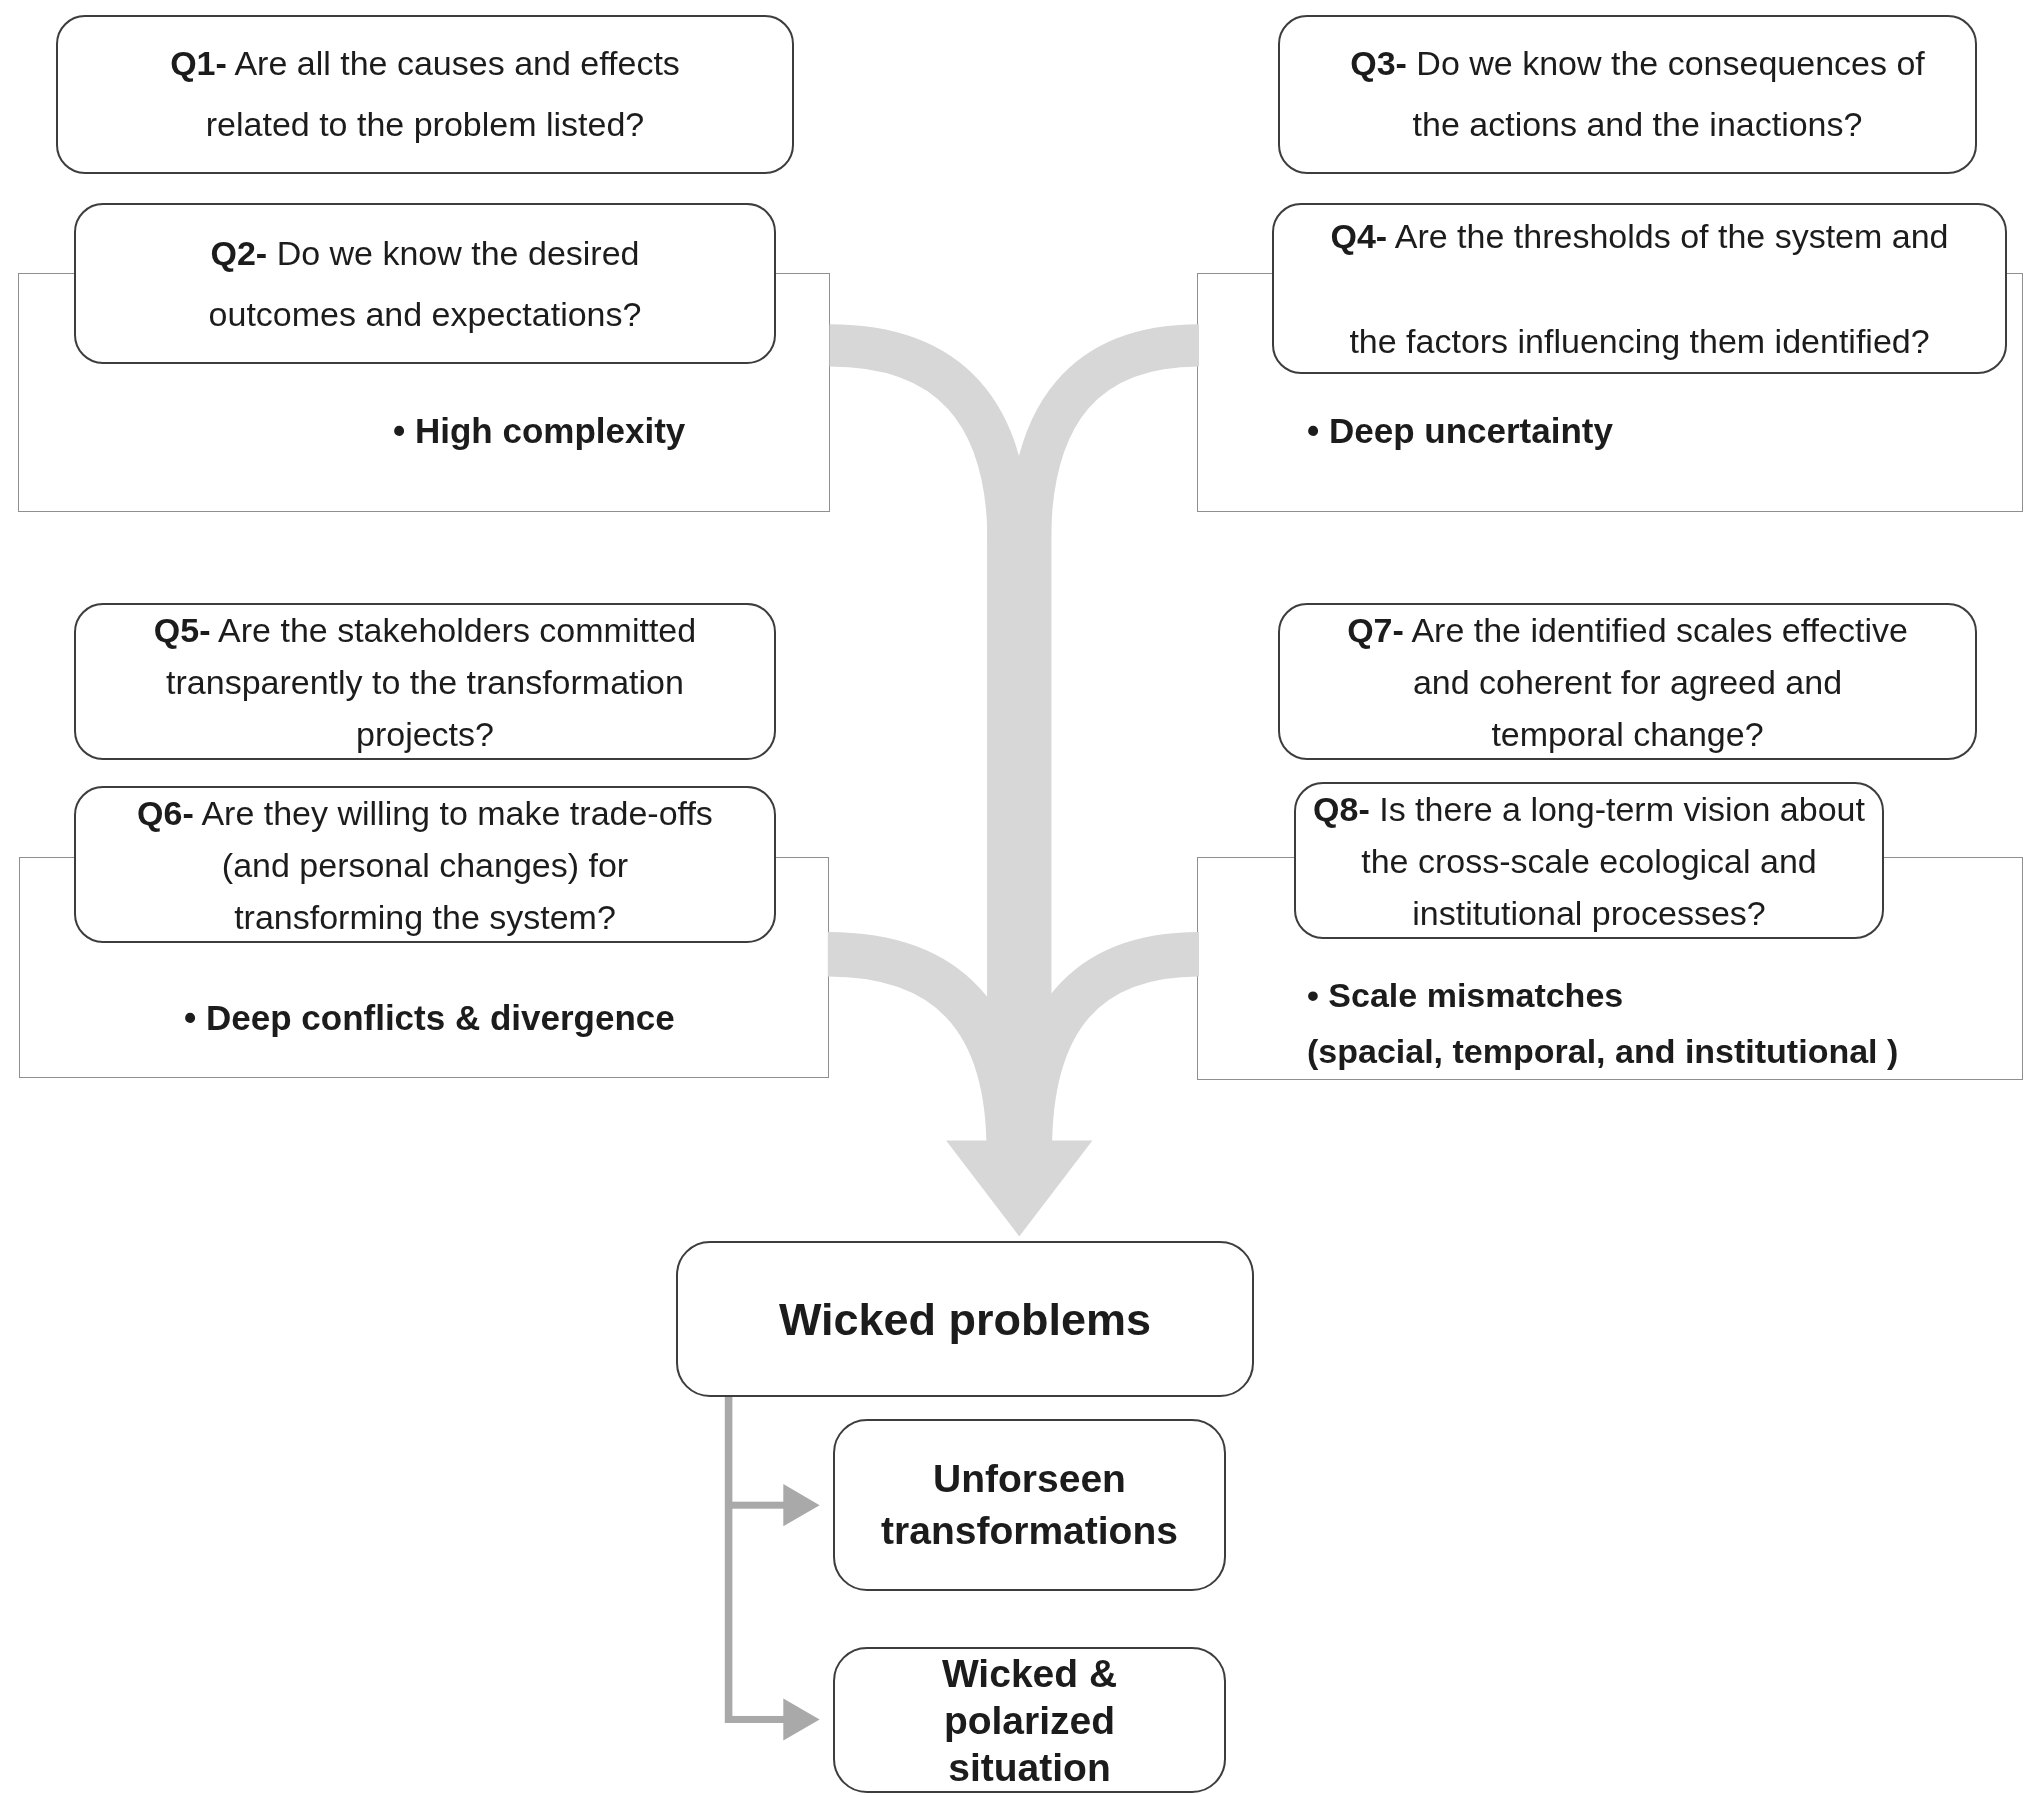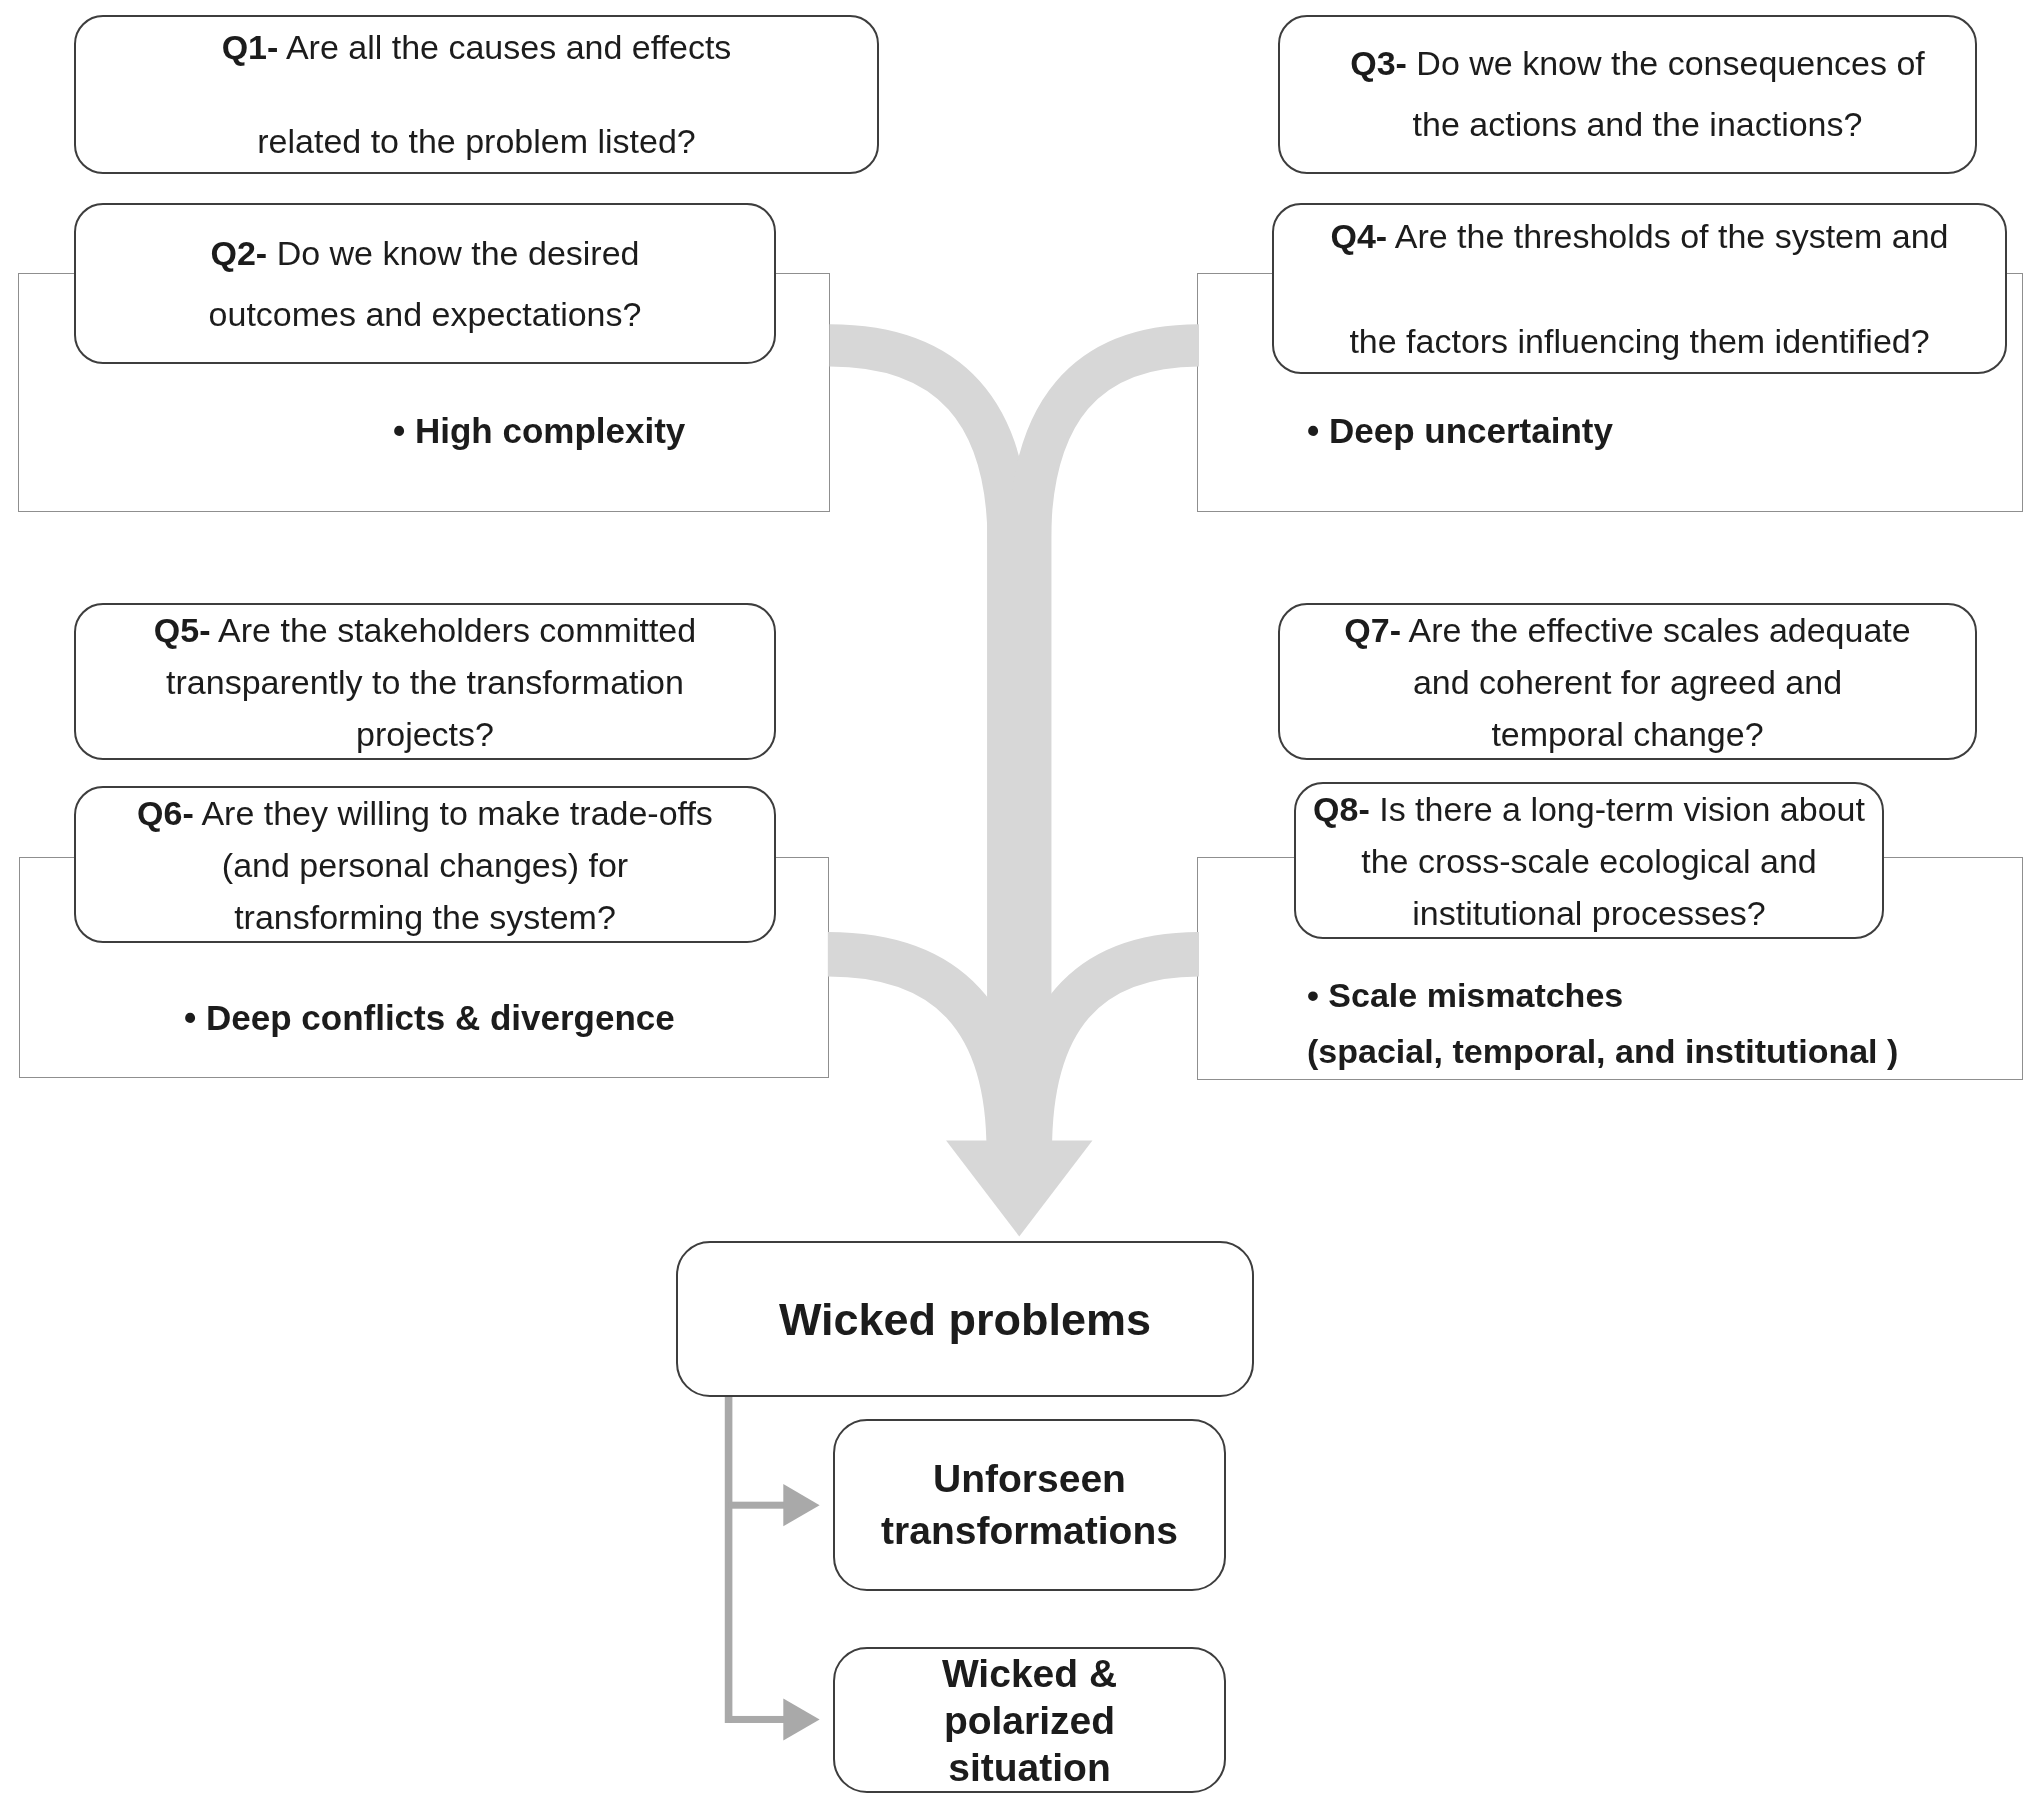--- a/index.html
+++ b/index.html
@@ -32,21 +32,21 @@
 
   
   .qbox{
     position:absolute;background:#ffffff;border:2.3px solid var(--box_border);
     border-radius:29px;box-sizing:border-box;z-index:3;
     display:flex;flex-direction:column;justify-content:center;
     text-align:center;font-size:34px;line-height:61px;
   }
   .qbox.three{line-height:52px;}
   .qp{font-weight:bold;}
-  .q1{left:74px;top:14.6px;width:805px;height:159px;justify-content:space-between;}
+  .q1{left:56px;top:14.6px;width:738px;height:159px;}
   .q2{left:74px;top:203px;width:702px;height:161px;}
   .q3{left:1278px;top:14.6px;width:699px;height:159px;padding-left:20px;}
   .q4{left:1272px;top:203px;width:735px;height:171px;gap:44px;}
   .q5{left:74px;top:603px;width:702px;height:157px;}
   .q6{left:74px;top:786px;width:702px;height:157px;}
   .q7{left:1278px;top:603px;width:699px;height:157px;}
   .q8{left:1278px;top:782px;width:590px;height:157px;margin-left:16px;}
 
   
   .grouplabel{
@@ -126,21 +126,21 @@
     <div>projects?</div>
   </div>
 
   <div class="qbox q6 three">
     <div><span class="qp">Q6-</span> <span>Are they willing to make trade-offs</span></div>
     <div>(and personal changes) for</div>
     <div>transforming the system?</div>
   </div>
 
   <div class="qbox q7 three">
-    <div><span class="qp">Q7-</span> <span>Are the effective scales adequate</span></div>
+    <div><span class="qp">Q7-</span> <span>Are the identified scales effective</span></div>
     <div>and coherent for agreed and</div>
     <div>temporal change?</div>
   </div>
 
   <div class="qbox q8 three">
     <div><span class="qp">Q8-</span> <span>Is there a long-term vision about</span></div>
     <div>the cross-scale ecological and</div>
     <div>institutional processes?</div>
   </div>
 

